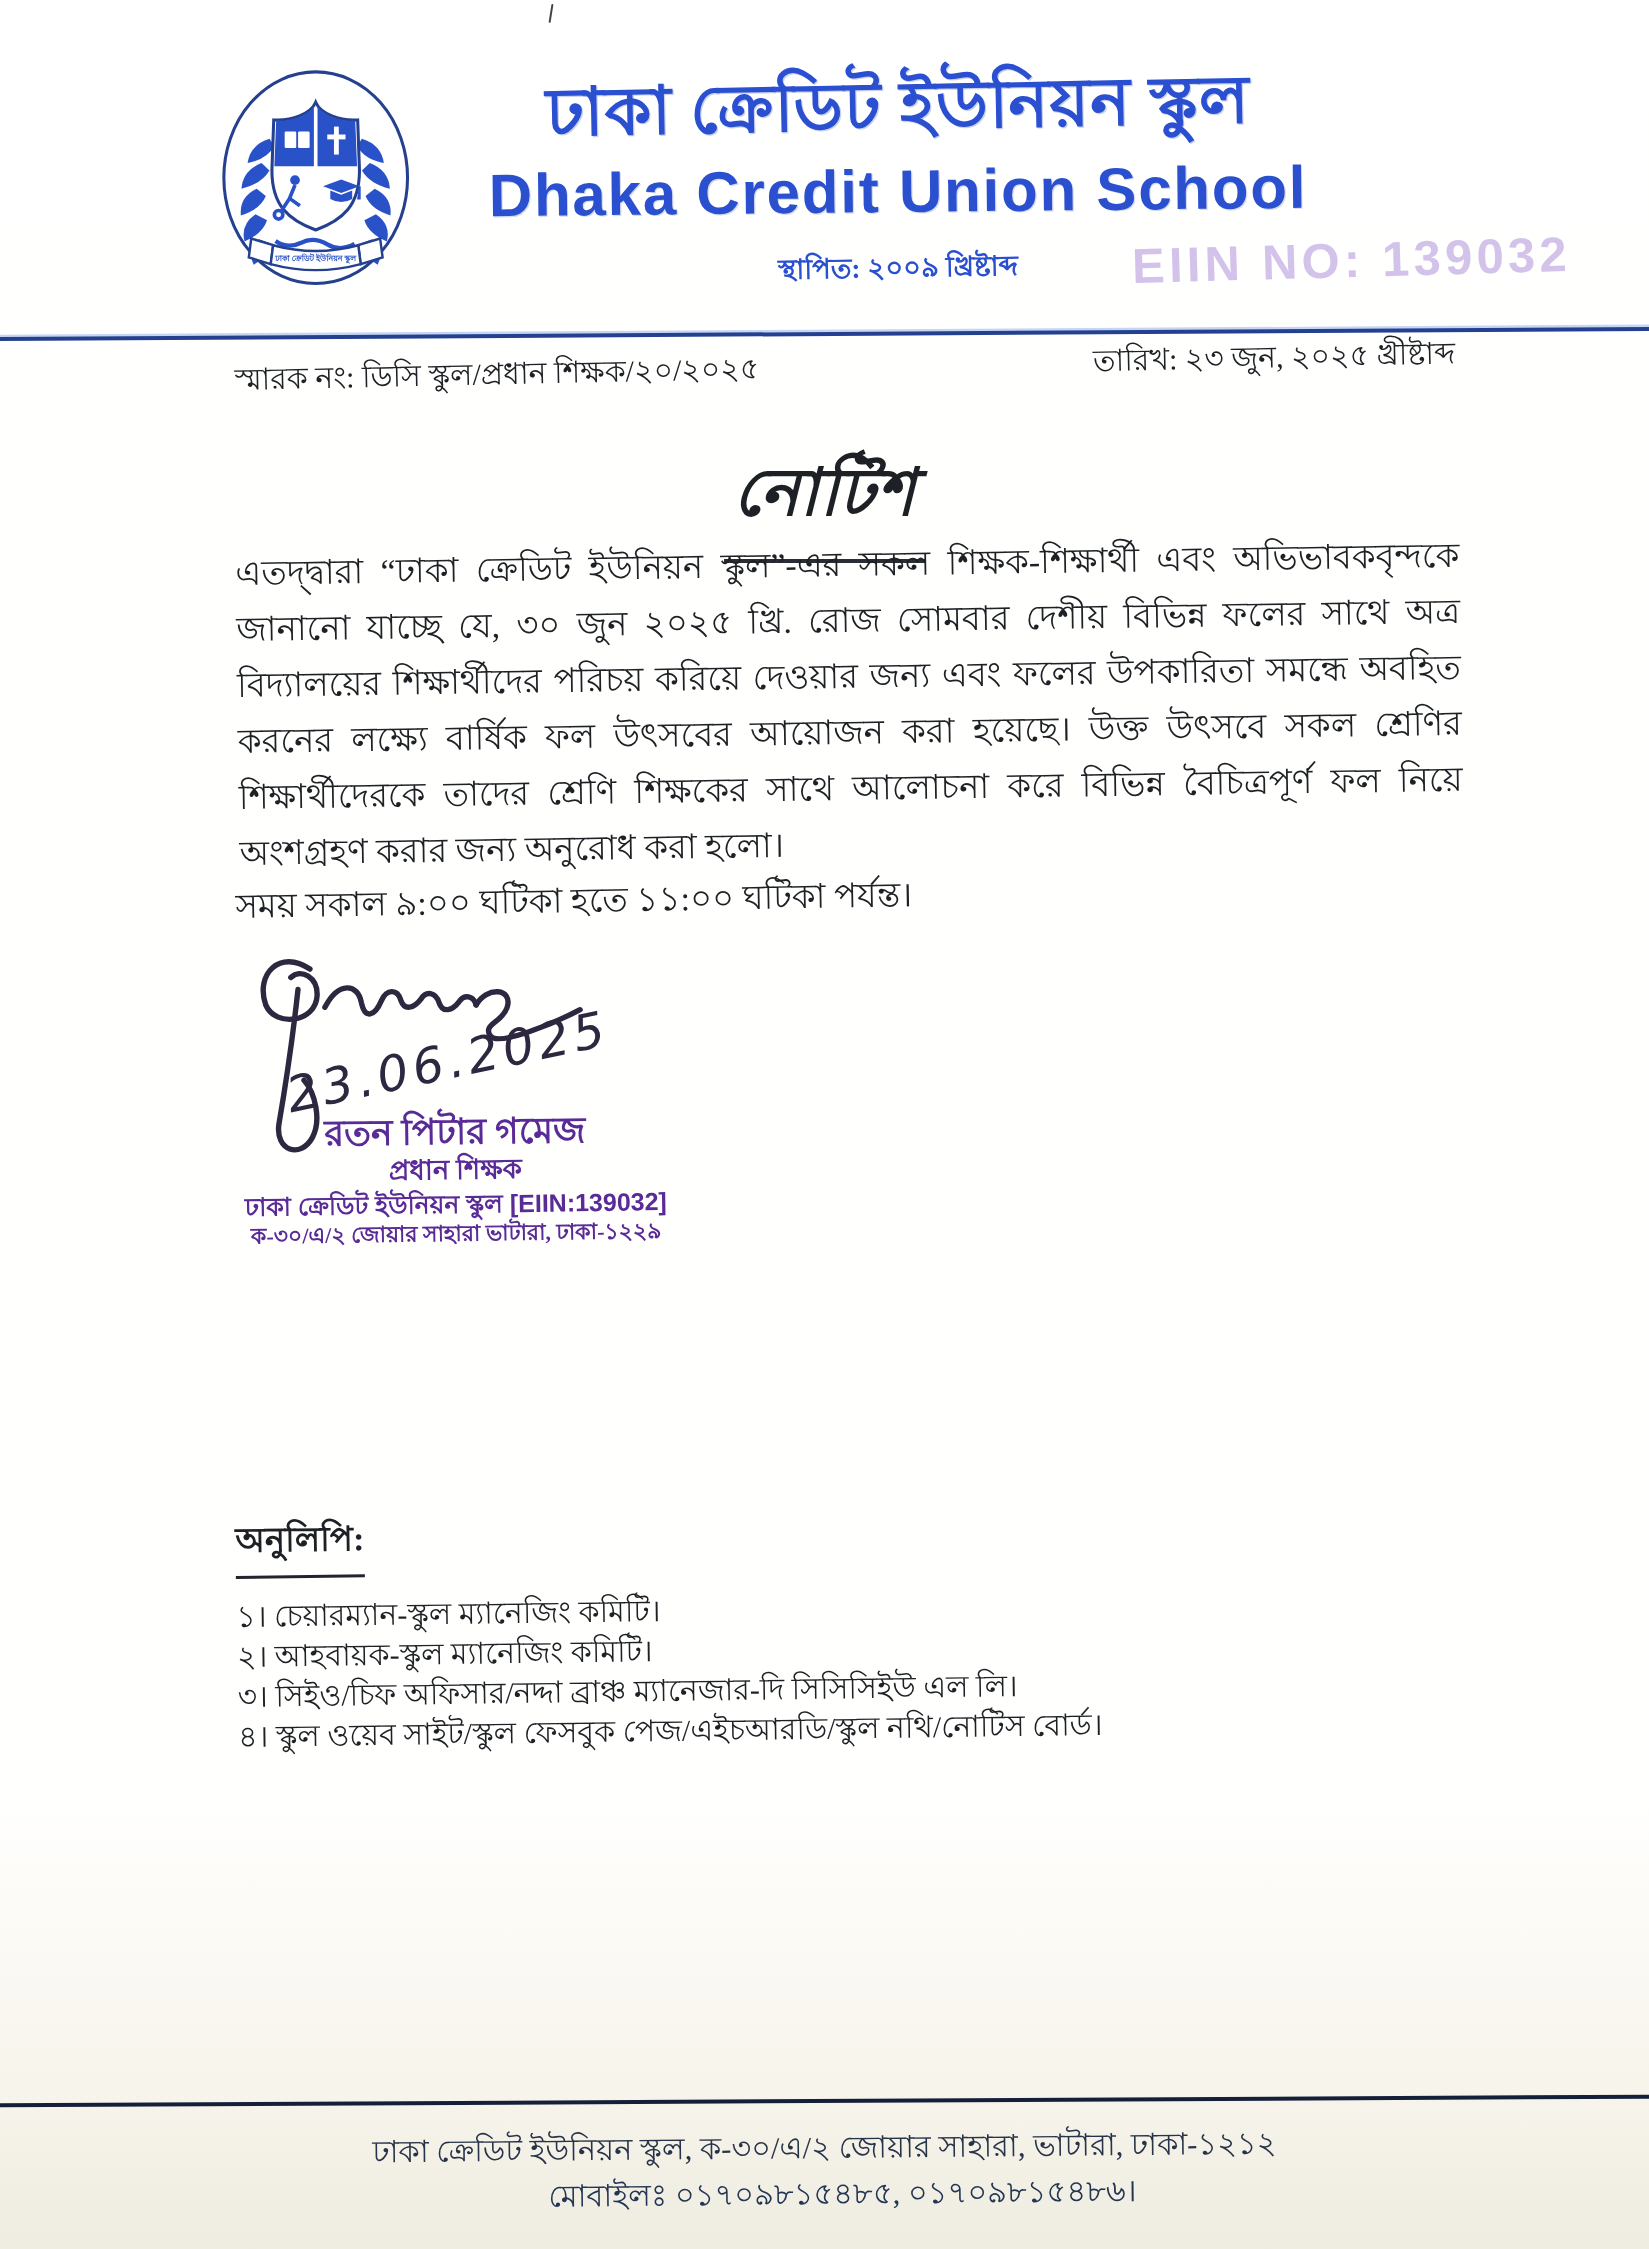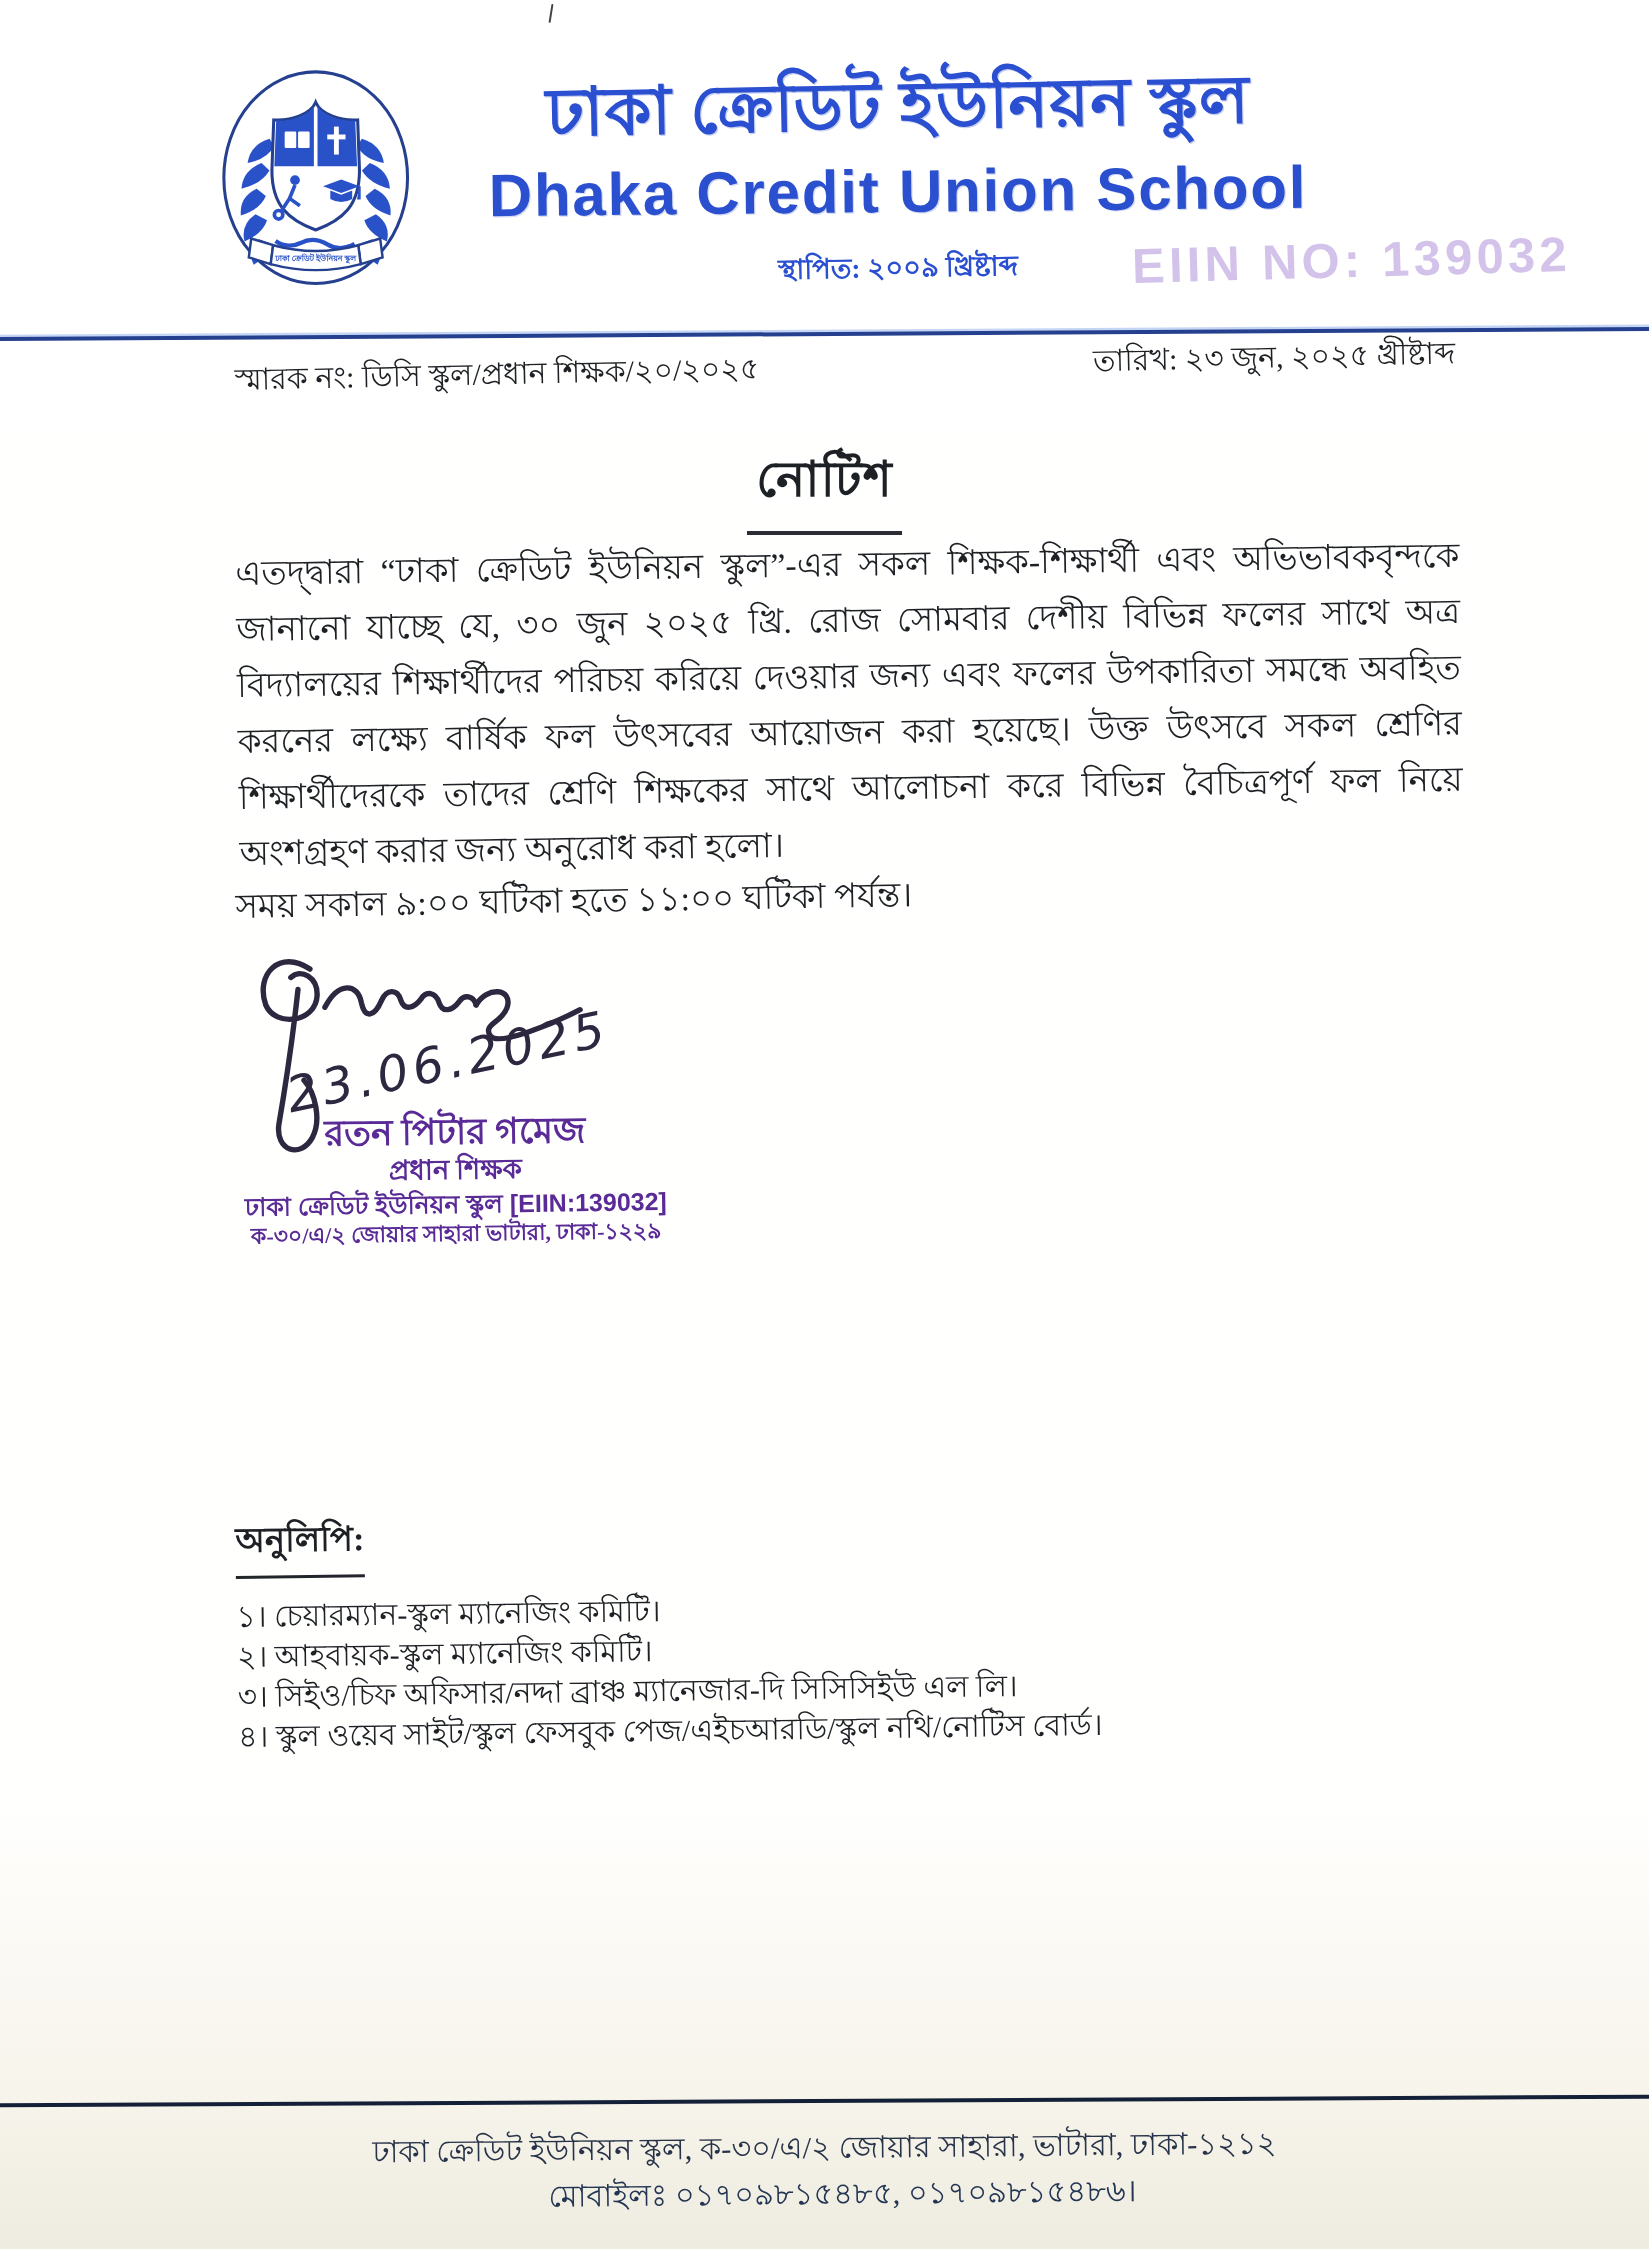--- a/index.html
+++ b/index.html
@@ -50,22 +50,22 @@
   
   .memo-row{
     position:absolute;left:235px;width:1221px;top:356px;
     display:flex;justify-content:space-between;align-items:flex-start;
     font-size:30px;transform:rotate(-1.25deg);transform-origin:left bottom;
     white-space:nowrap;
   }
   
   .notice-title{position:absolute;left:0;right:0;top:442px;text-align:center;}
   .notice-title span{
-    display:inline-block;font-size:49px;font-weight:700;letter-spacing:1.2px;
-    border-bottom:4.2px solid #2a2d33;padding:0 9.6px 7.2px;
+    display:inline-block;font-size:66px;font-weight:700;letter-spacing:1.2px;
+    border-bottom:4.2px solid #2a2d33;padding:0 9.6px 7.2px;font-style:italic;
   }
   
   .body-text{
     position:absolute;left:235px;width:1224px;top:546px;
     font-size:34px;line-height:56px;
     transform:rotate(-0.85deg);transform-origin:left top;
   }
   .body-line{text-align:justify;text-align-last:justify;}
   .body-line.last{text-align-last:left;}
   .time-line{

